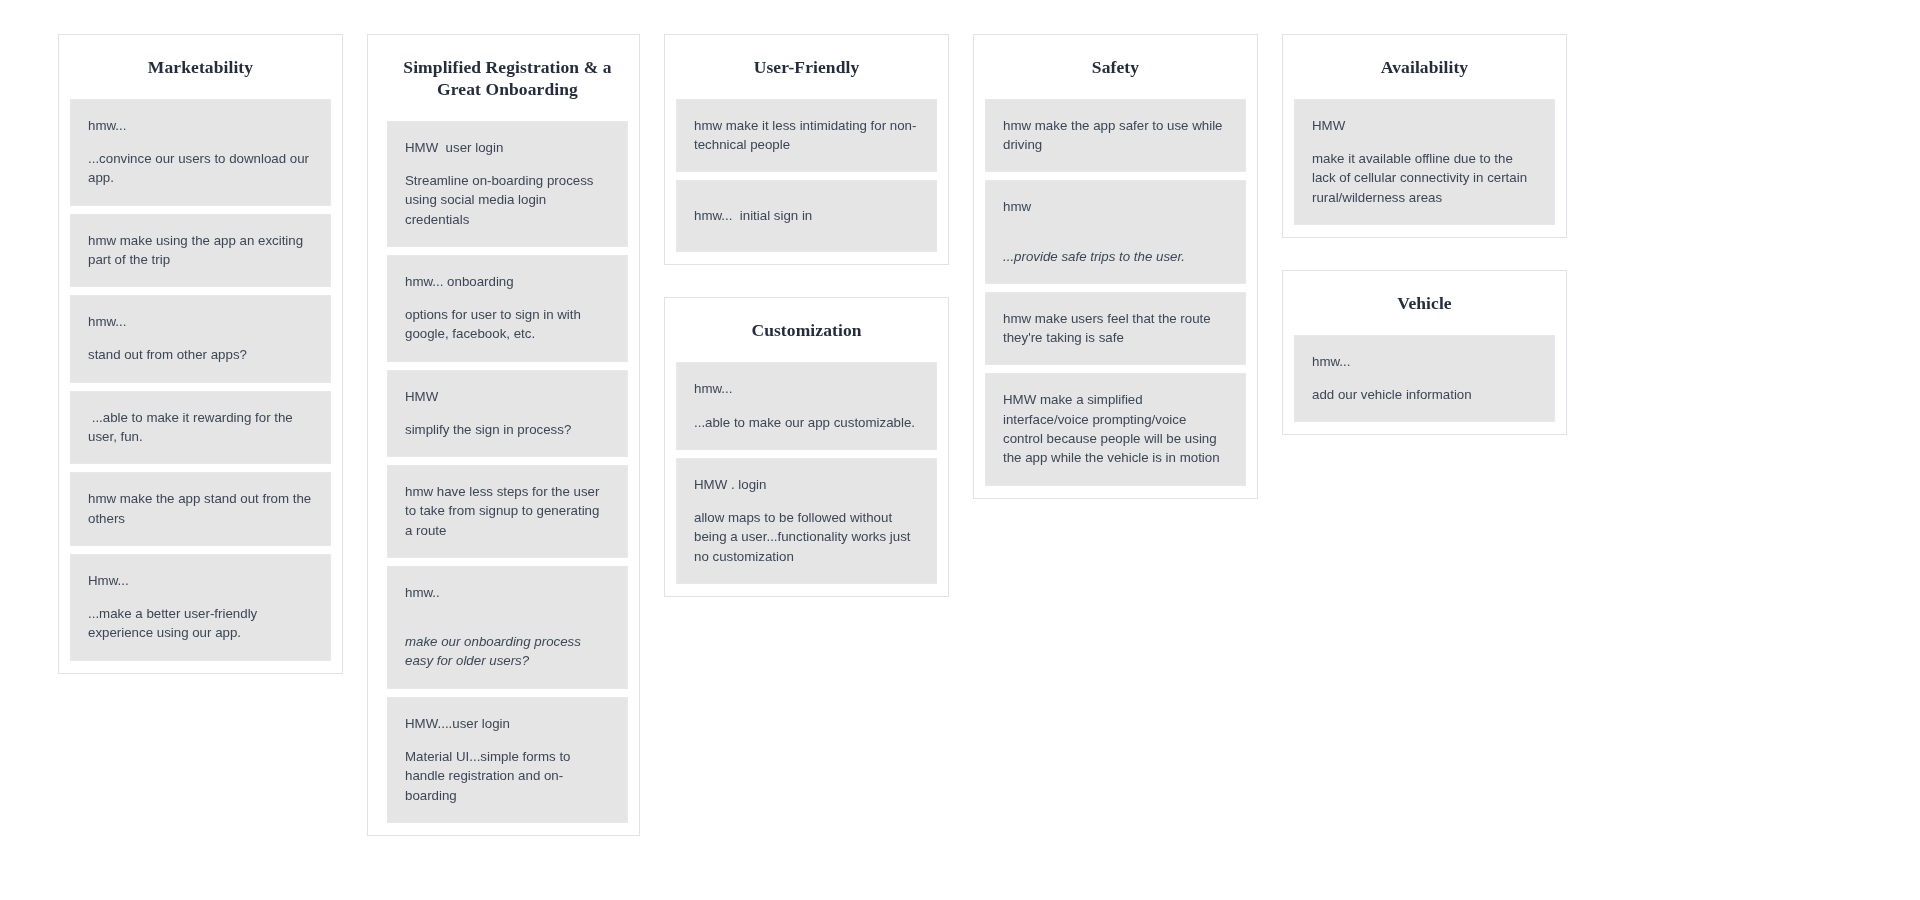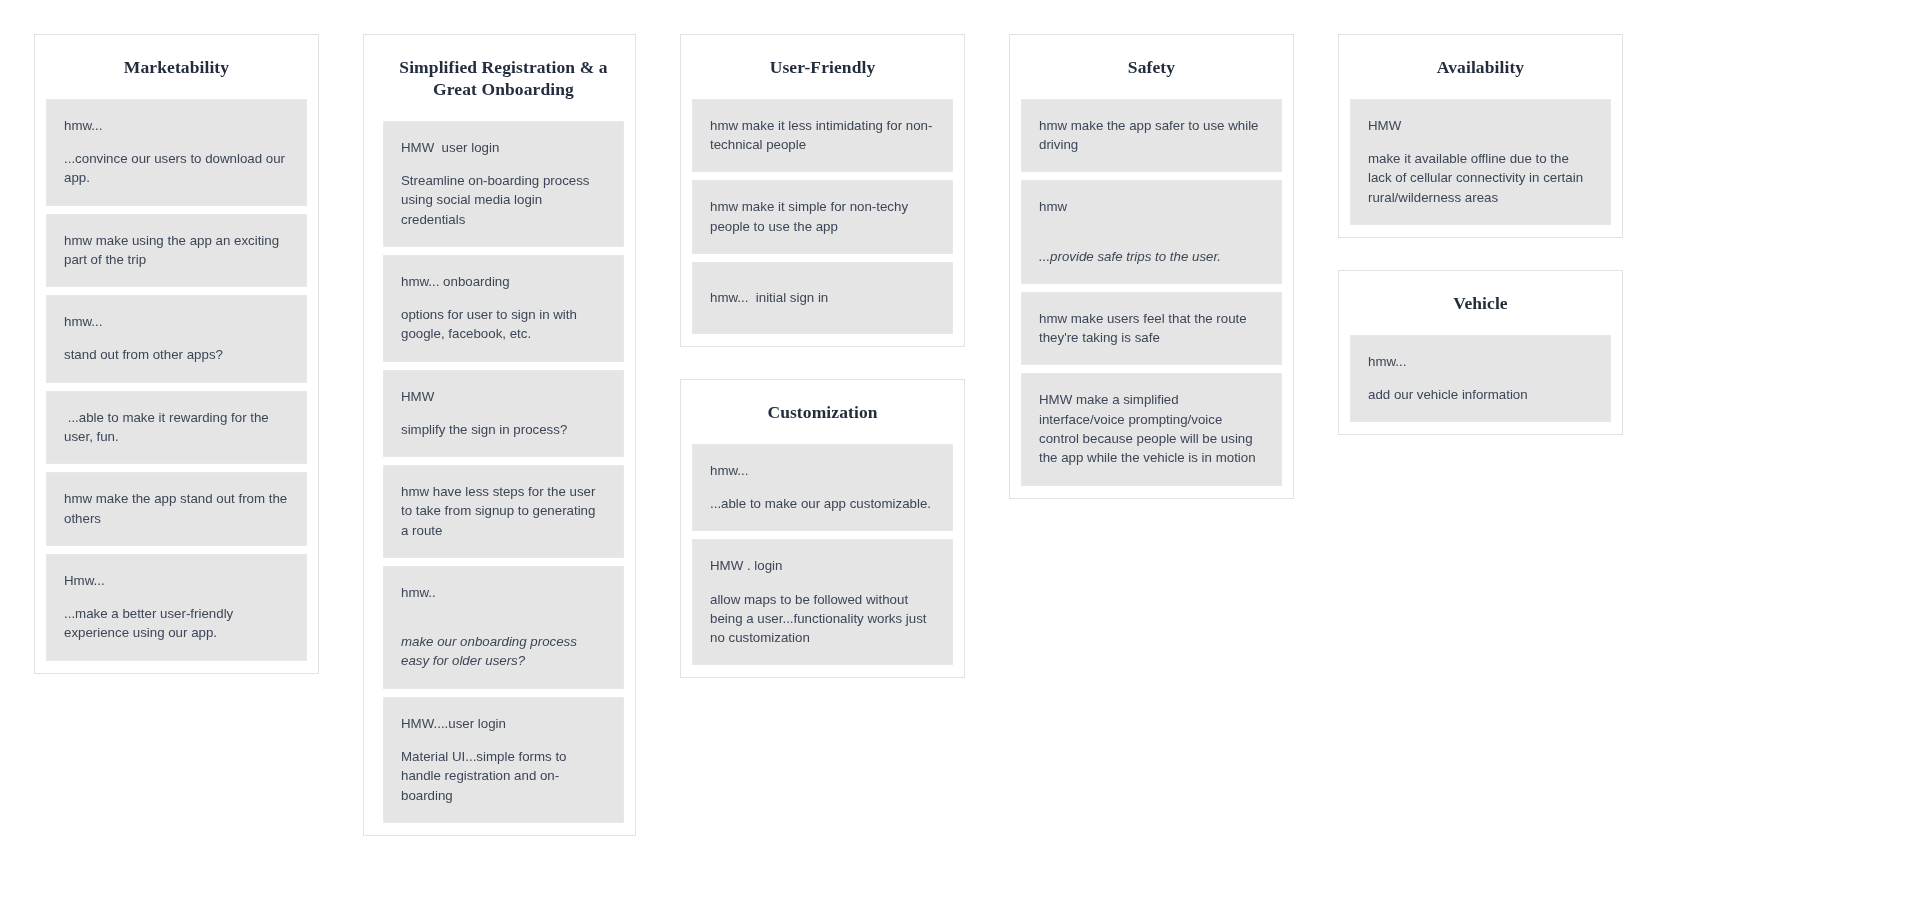--- a/index.html
+++ b/index.html
@@ -15,22 +15,23 @@
   #board {
     position: relative;
     width: 1920px;
     height: 900px;
     padding: 34px 0 0 0;
   }
 
   .columns {
     display: flex;
     align-items: flex-start;
-    gap: 44px;
+    gap: 24px;
     padding-left: 34px;
+    margin-left: 24px;
   }
 
   .column {
     display: flex;
     flex-direction: column;
     gap: 32px;
   }
 
   .group {
     border: 1px solid #dfe2e6;
@@ -151,23 +152,20 @@
         </div>
       </div>
     <div class="column col-3">
         <div class="group">
           <div class="group-title">User-Friendly</div>
           <div class="cards">
             <div class="card">
               <p>hmw make it less intimidating for non-technical people</p>
             </div>
             <div class="card">
-              <p>hmw make it simple for non-techy people to use the app</p>
-            </div>
-            <div class="card">
               <p class="tight">hmw...  initial sign in</p>
             </div>
           </div>
         </div>
         <div class="group">
           <div class="group-title">Customization</div>
           <div class="cards">
             <div class="card">
               <p>hmw...</p>
               <p>...able to make our app customizable.</p>

